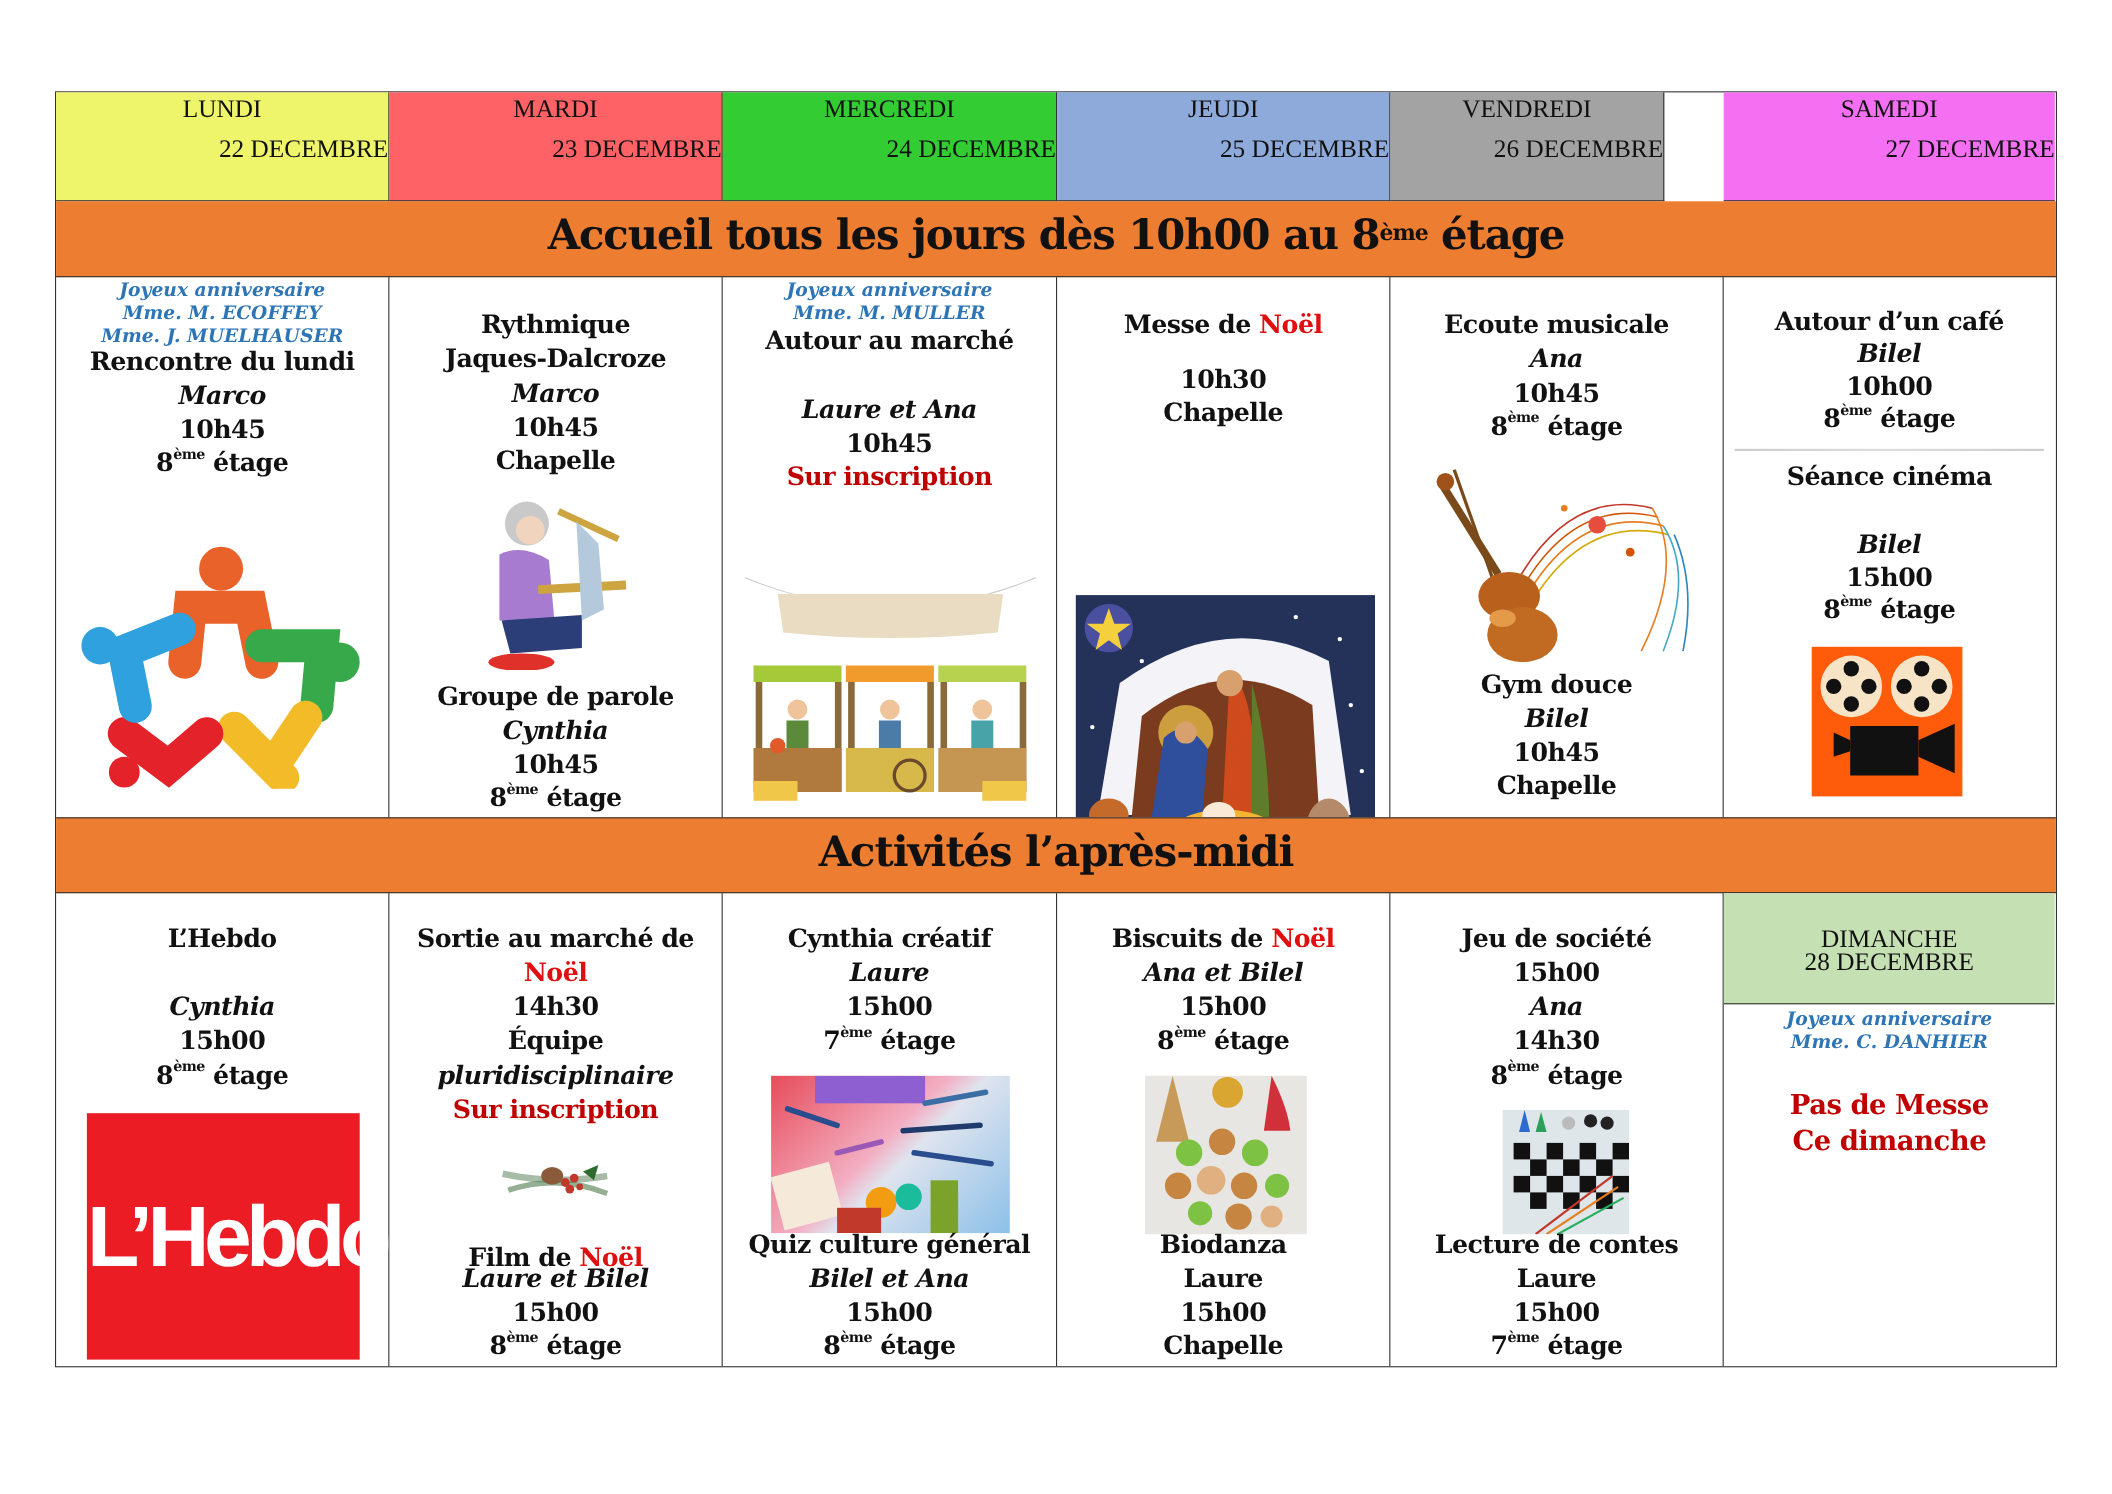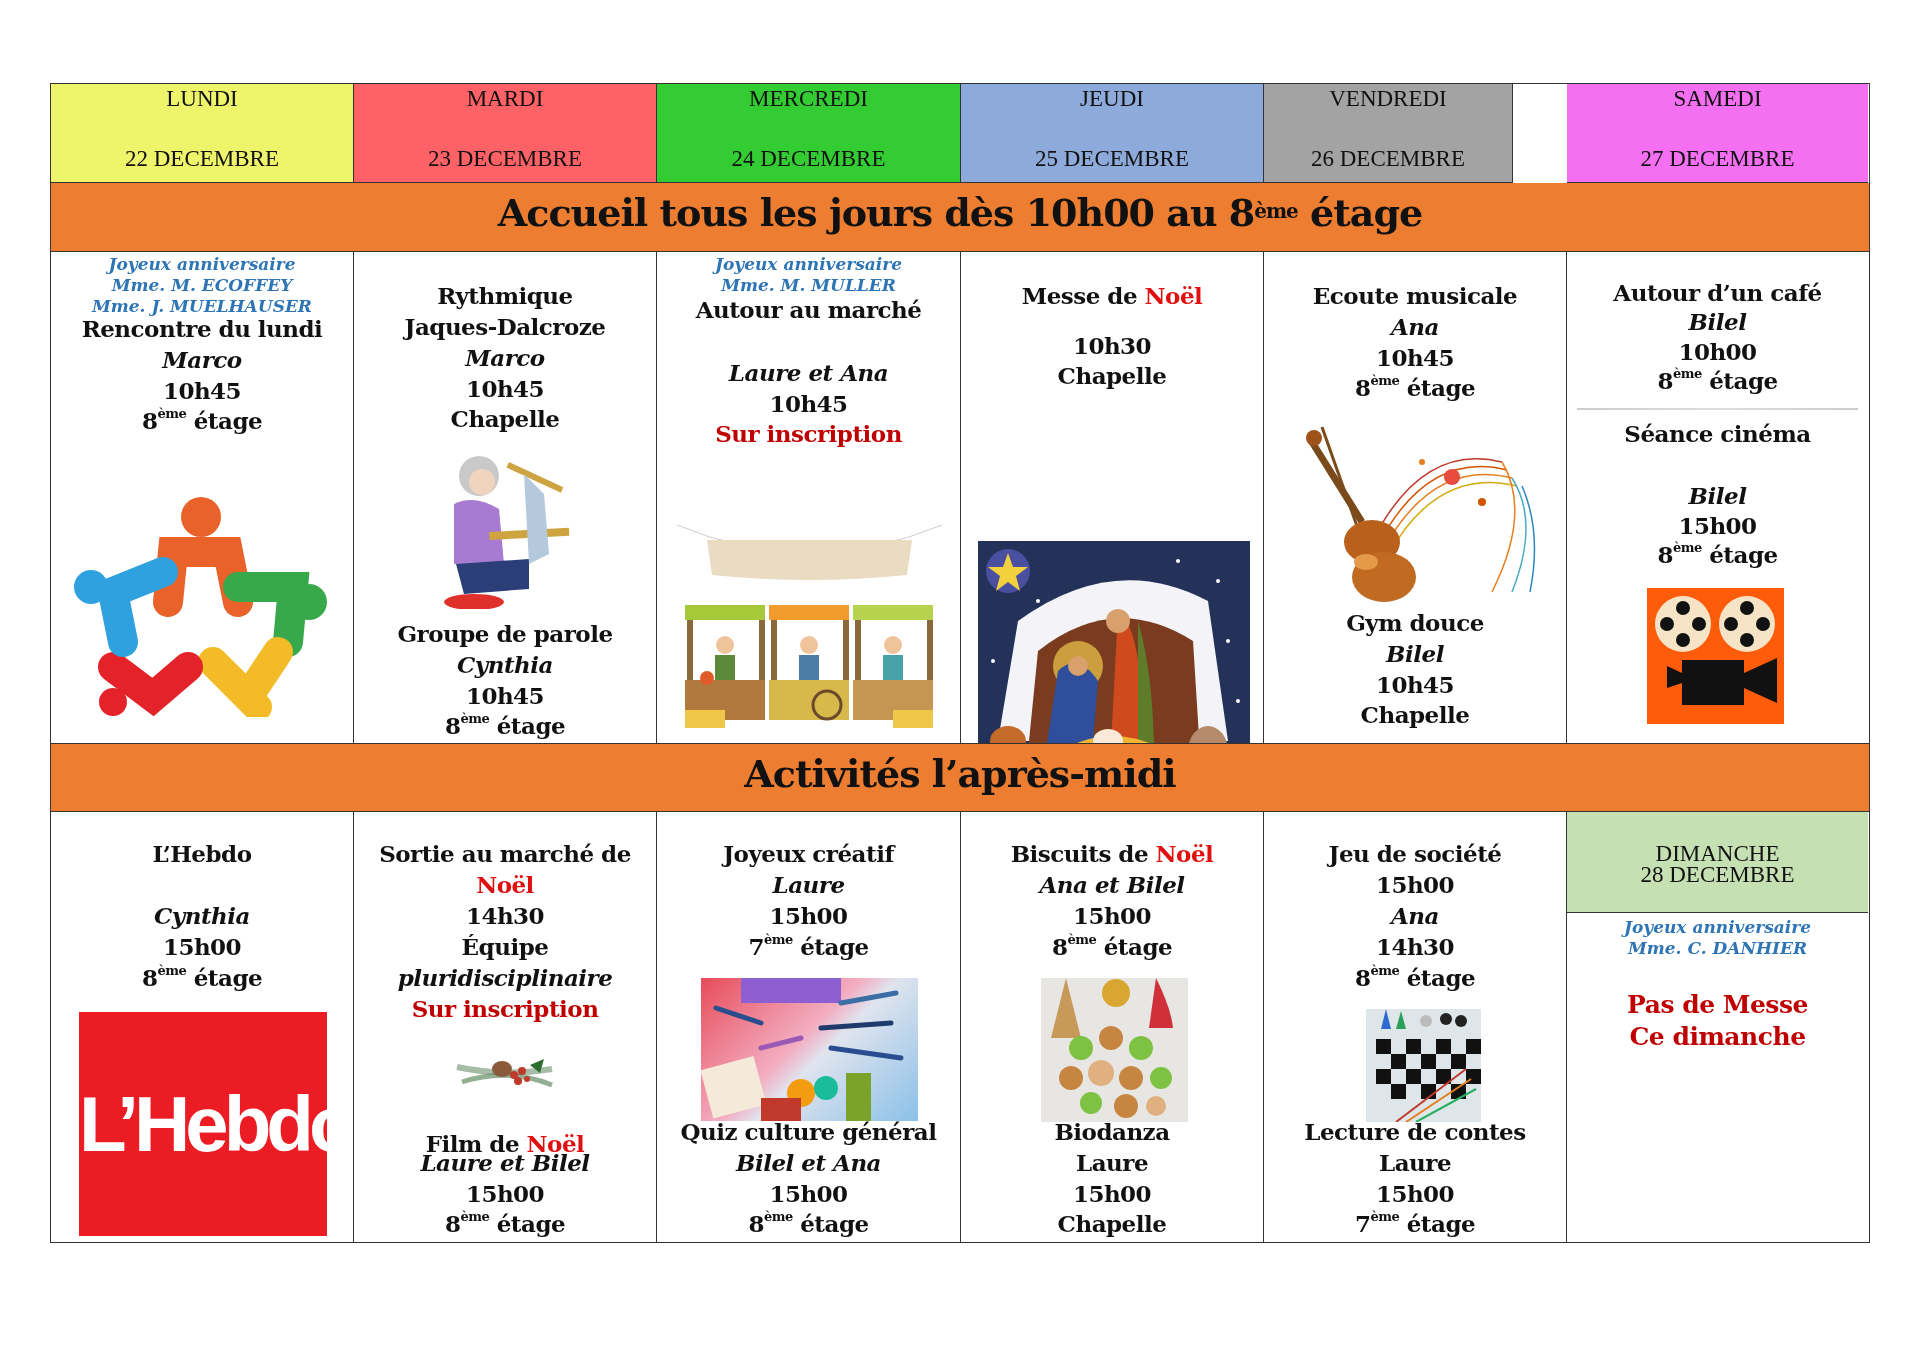--- a/index.html
+++ b/index.html
@@ -4,21 +4,21 @@
 <style>
   html, body { margin:0; padding:0; background:#ffffff; }
   body { width:1920px; height:1358px; position:relative; overflow:hidden;
          font-family:"DejaVu Serif","Liberation Serif",serif; color:#111; }
   .tbl { position:absolute; left:50px; top:83px; width:1820px; height:1160px;
          border:1.5px solid #333; box-sizing:border-box; }
   .hdr { position:absolute; top:0; height:99px; box-sizing:border-box;
          border-right:1.5px solid #333; border-bottom:1.5px solid #333;
          text-align:center; font-family:"Liberation Serif",serif; font-size:23px; }
   .hdr .day { position:absolute; left:0; right:0; top:2px; }
-  .hdr .date { position:absolute; left:0; right:0; top:62px; }
+  .hdr .date { position:absolute; left:0; right:0; top:39px;text-align:right; }
   .band { position:absolute; left:0; width:100%; background:#ec7d31; box-sizing:border-box;
           border-bottom:1.5px solid #333; text-align:center;
           font-family:"DejaVu Serif",serif; font-weight:bold; font-size:38px; letter-spacing:-1px; }
   .band sup { font-size:20px; vertical-align:top; position:relative; top:-2px; }
   .cell { position:absolute; box-sizing:border-box; border-right:1.5px solid #333; overflow:hidden; }
   .cell.last { border-right:none; }
   .ln { position:absolute; left:0; right:0; text-align:center; white-space:nowrap;
         font-family:"DejaVu Serif",serif; font-weight:bold; font-size:23px; letter-spacing:-0.5px; }
   .ln.it { font-style:italic; }
   .ln.bday { color:#2e75b6; font-style:italic; font-size:17px; letter-spacing:0; }
@@ -275,21 +275,21 @@
         <path d="M78 18 L92 12 L88 26 Z" fill="#2e6b2e"></path>
       </svg>
     </div>
     <div class="ln" style="top:306px;margin-top:12px;"><span>Film de </span><span class="noel">Noël</span></div>
     <div class="ln it" style="top:337px;">Laure et Bilel</div>
     <div class="ln" style="top:368px;">15h00</div>
     <div class="ln" style="top:398px;"><span>8</span><sup>ème</sup><span> étage</span></div>
   </div>
 
   <div class="cell" style="left:606px;top:728px;width:304px;height:430px;">
-    <div class="ln" style="top:28px;">Joyeux créatif</div>
+    <div class="ln" style="top:28px;">Cynthia créatif</div>
     <div class="ln it" style="top:59px;">Laure</div>
     <div class="ln" style="top:90px;">15h00</div>
     <div class="ln" style="top:121px;"><span>7</span><sup>ème</sup><span> étage</span></div>
     <div class="img" style="left:44px;top:166px;width:217px;height:143px;background:linear-gradient(135deg,#e74c5a 0%,#f3aec2 45%,#dfe4ee 55%,#8cc0e8 100%);">
       <svg width="217" height="143" viewBox="0 0 217 143">
         <rect x="40" y="0" width="100" height="25" fill="#8e5fd1"></rect>
         <g stroke-width="5" stroke-linecap="round">
           <line x1="15" y1="30" x2="60" y2="45" stroke="#2a4d8f"></line>
           <line x1="140" y1="25" x2="195" y2="15" stroke="#3b6ea5"></line>
           <line x1="120" y1="50" x2="190" y2="45" stroke="#1f3b6b"></line>

